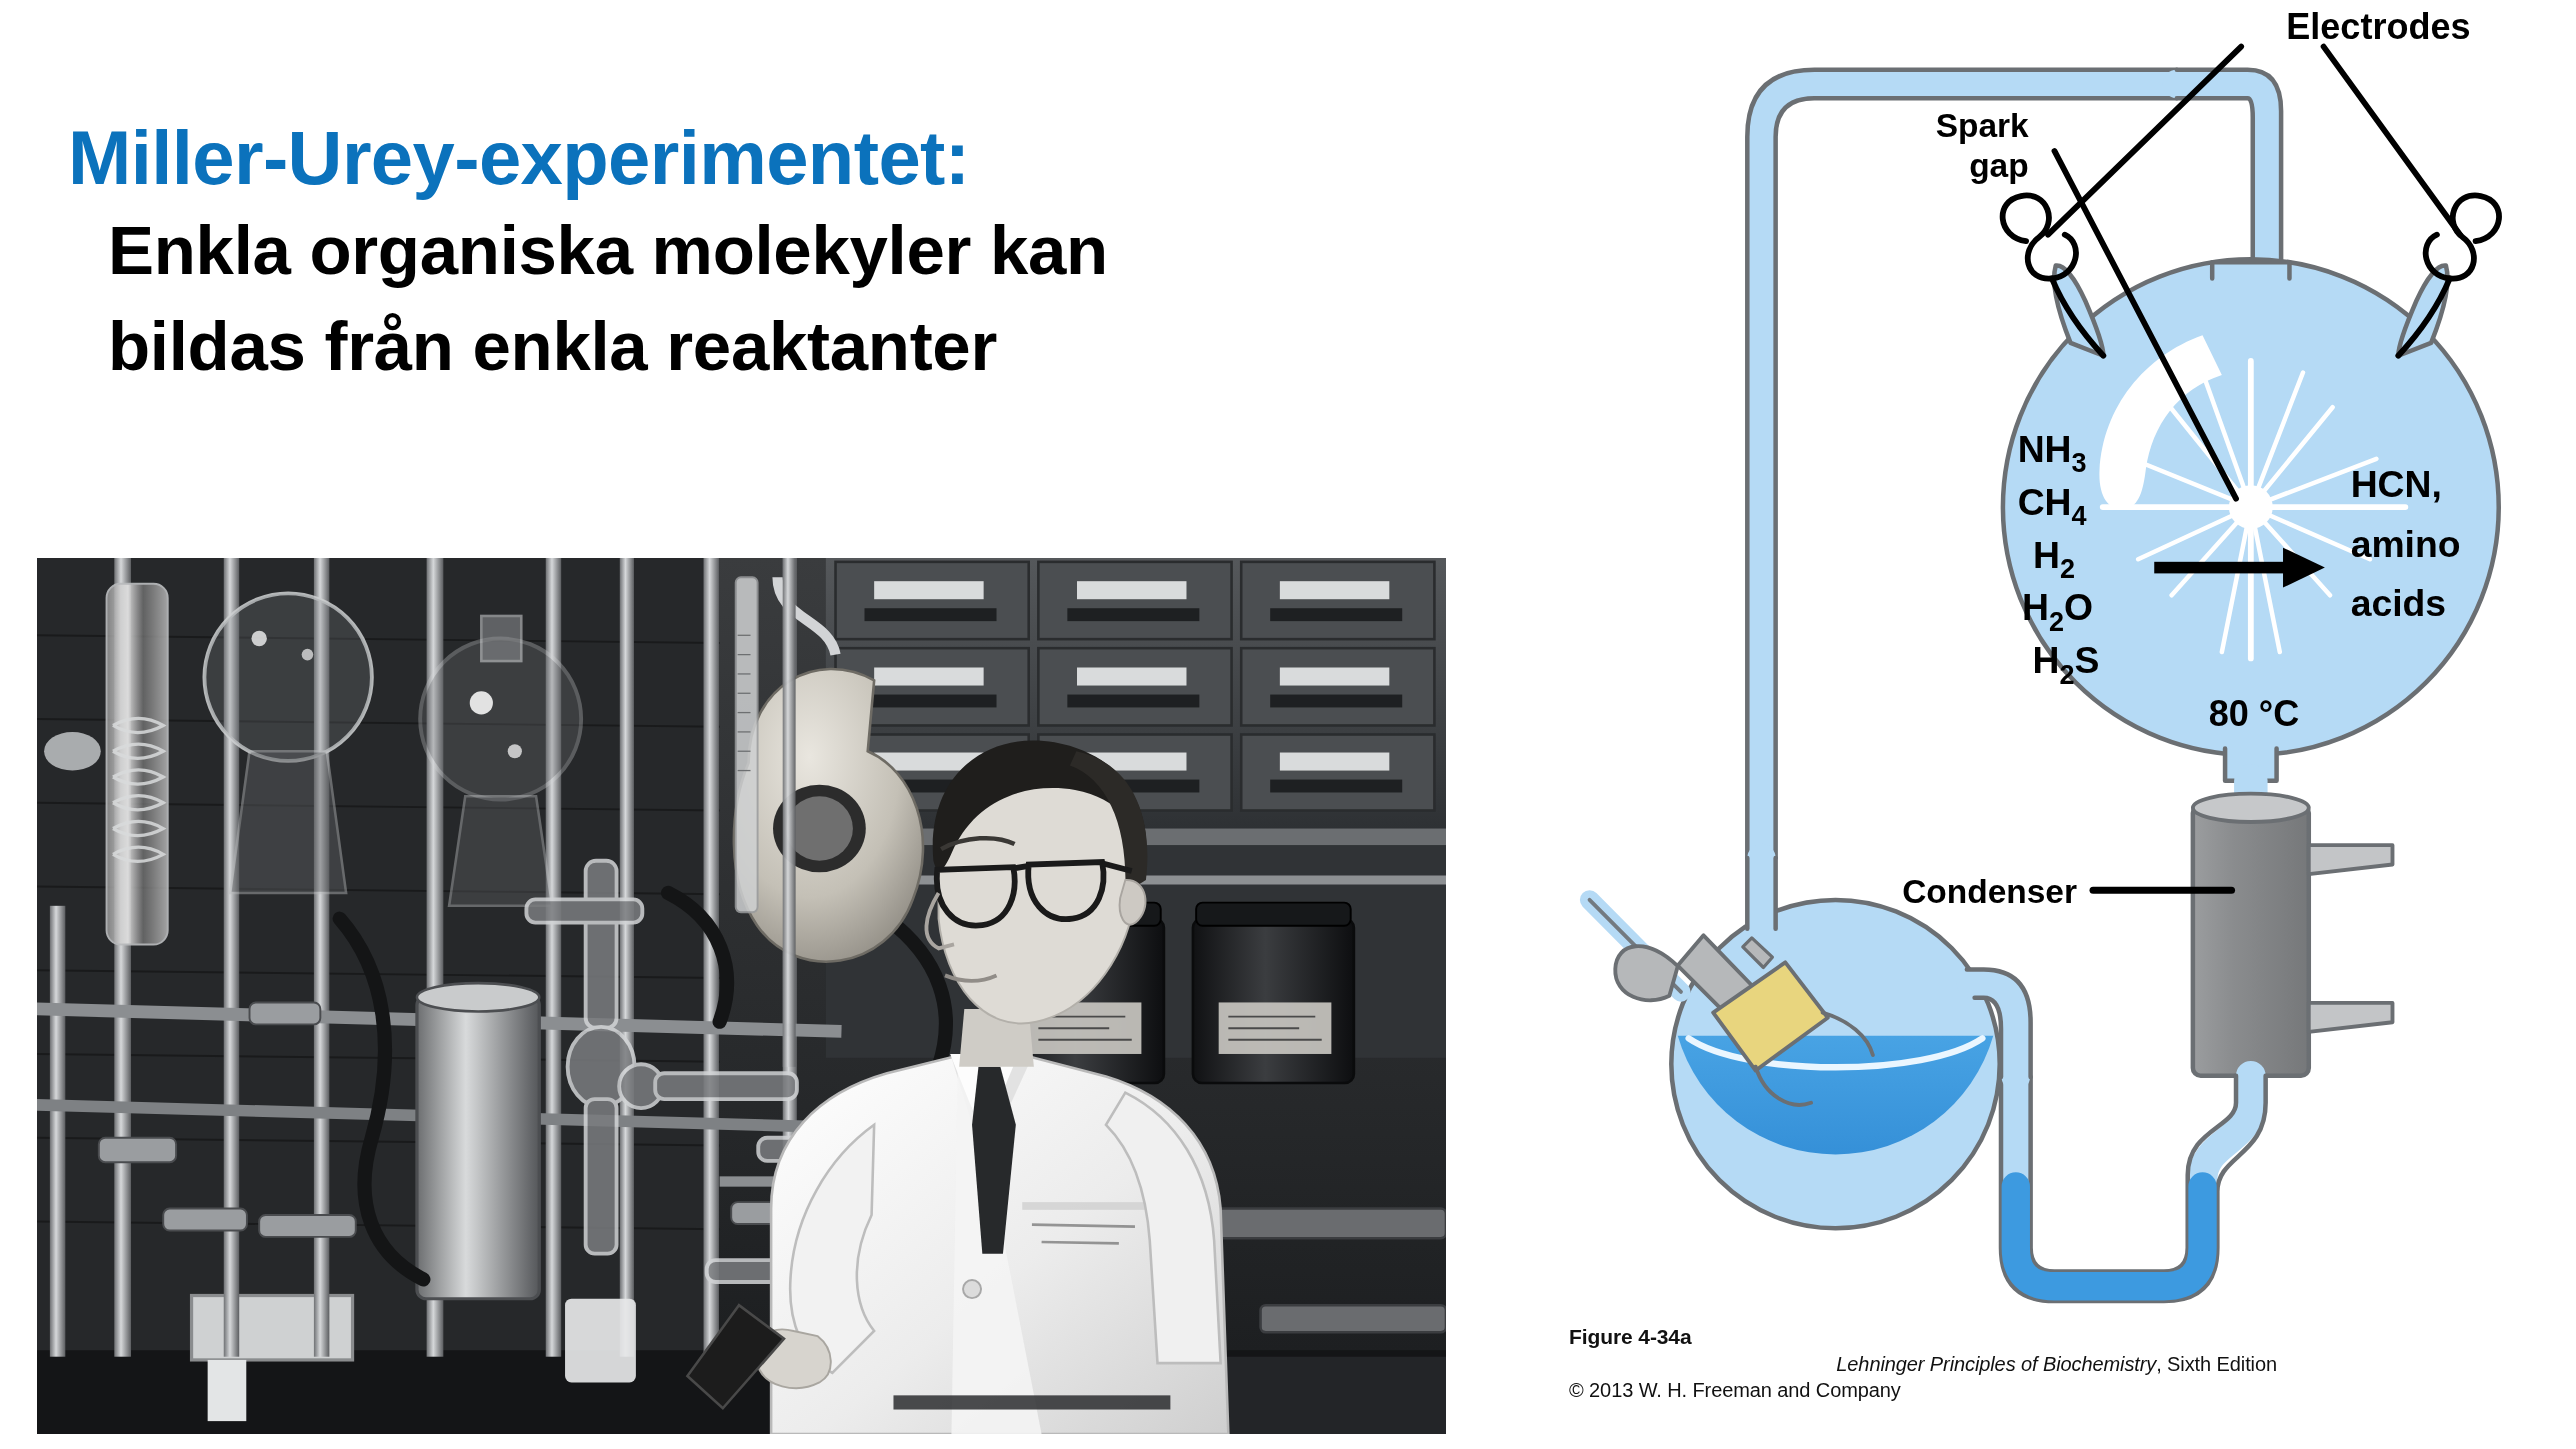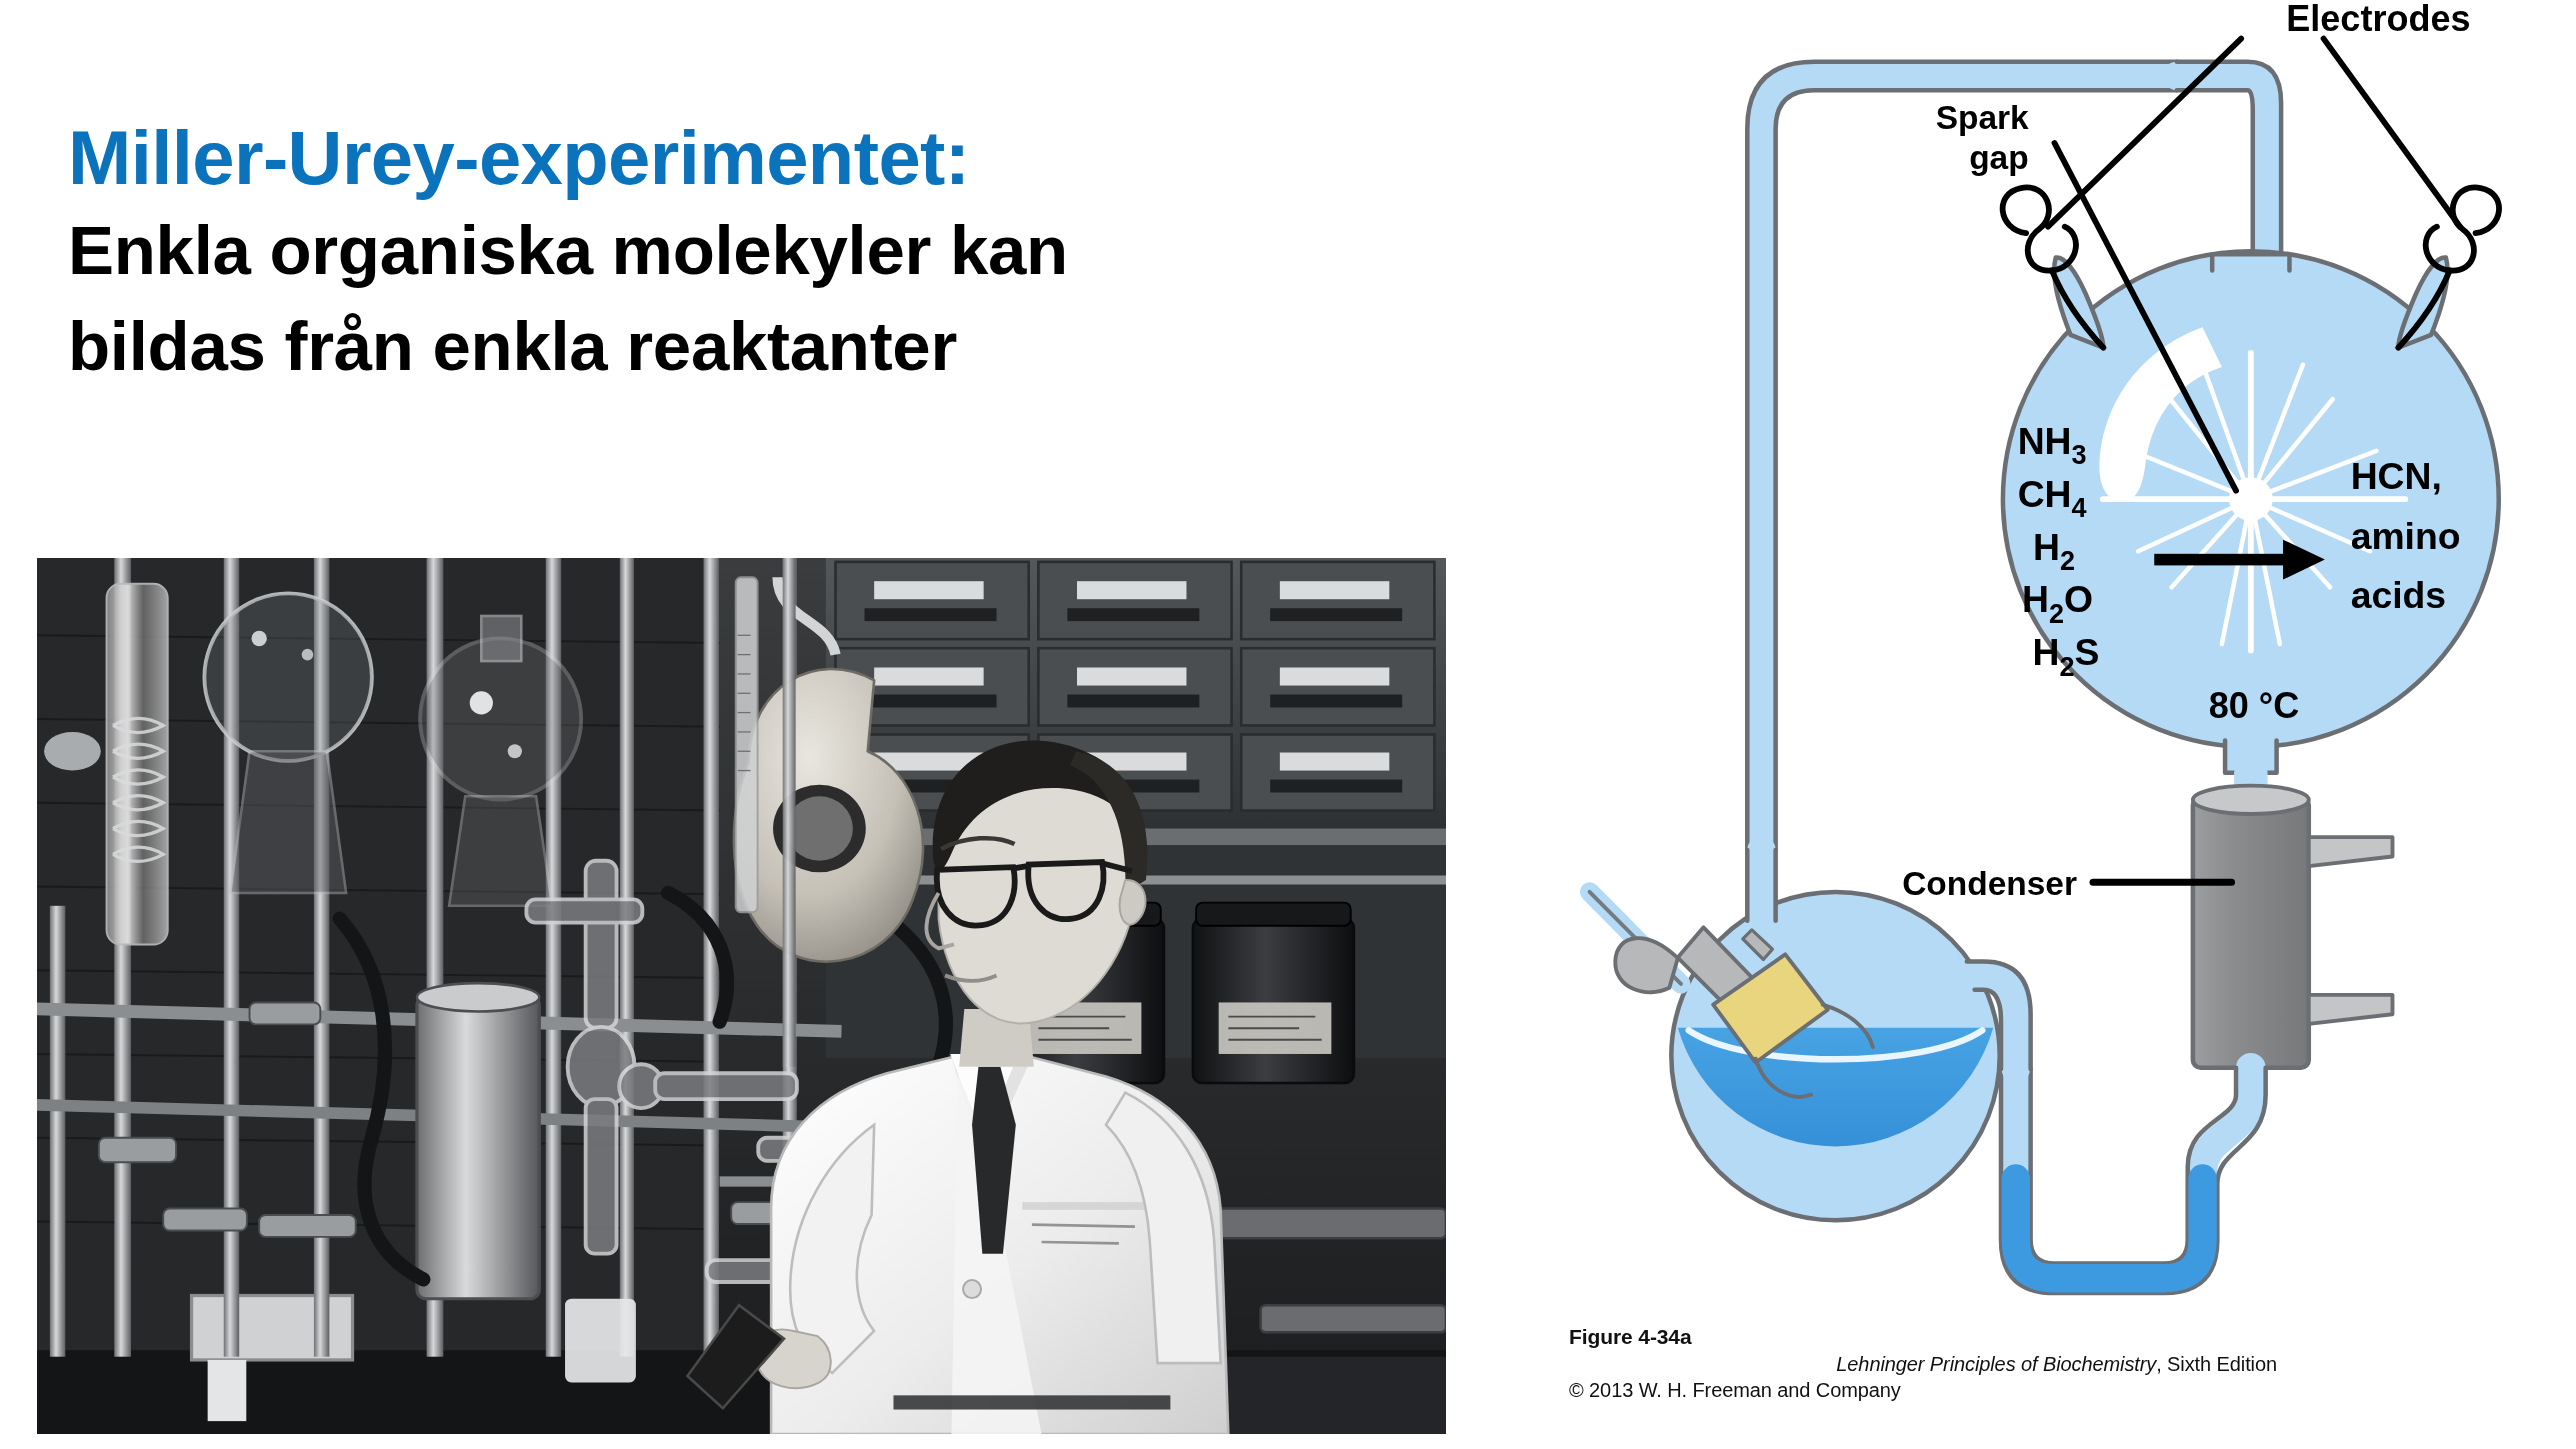--- a/index.html
+++ b/index.html
@@ -11,33 +11,33 @@
   .slide{position:absolute;inset:0;background:#fff;}
 
   
   .title-block{position:absolute;left:68px;top:113px;width:1159px;}
   .title-main{
     font-size:76px;font-weight:bold;color:#0b72bc;
     letter-spacing:-0.6px;line-height:1.18;white-space:nowrap;
   }
   .title-sub{
     font-size:69px;font-weight:bold;color:#000;
-    line-height:1.40;letter-spacing:-0.3px;
+    line-height:1.40;letter-spacing:-0.3px;margin-left:40px;
   }
   .title-sub div{white-space:nowrap;}
 
   
   .photo{
     position:absolute;left:37px;top:558px;width:1409px;height:876px;
     background:#1b1b1b;overflow:hidden;
   }
   .photo svg{display:block;width:100%;height:100%;}
 
   
-  .diagram{position:absolute;left:1520px;top:0px;width:1056px;height:1333px;}
+  .diagram{position:absolute;left:1520px;top:8px;width:1056px;height:1333px;}
   .diagram svg{display:block;width:100%;height:100%;}
 
   
   .caption{position:absolute;left:1569px;top:1323px;width:708px;color:#111;}
   .cap-line1{font-size:21px;font-weight:bold;letter-spacing:-0.1px;line-height:1.32;}
   .cap-line2{font-size:20px;line-height:1.32;letter-spacing:-0.1px;text-align:right;}
   .cap-line2 i{font-style:italic;}
   .cap-line3{font-size:20px;line-height:1.32;letter-spacing:-0.1px;}
 
   .lbl{font-family:"Liberation Sans",sans-serif;font-weight:bold;fill:#000;}

